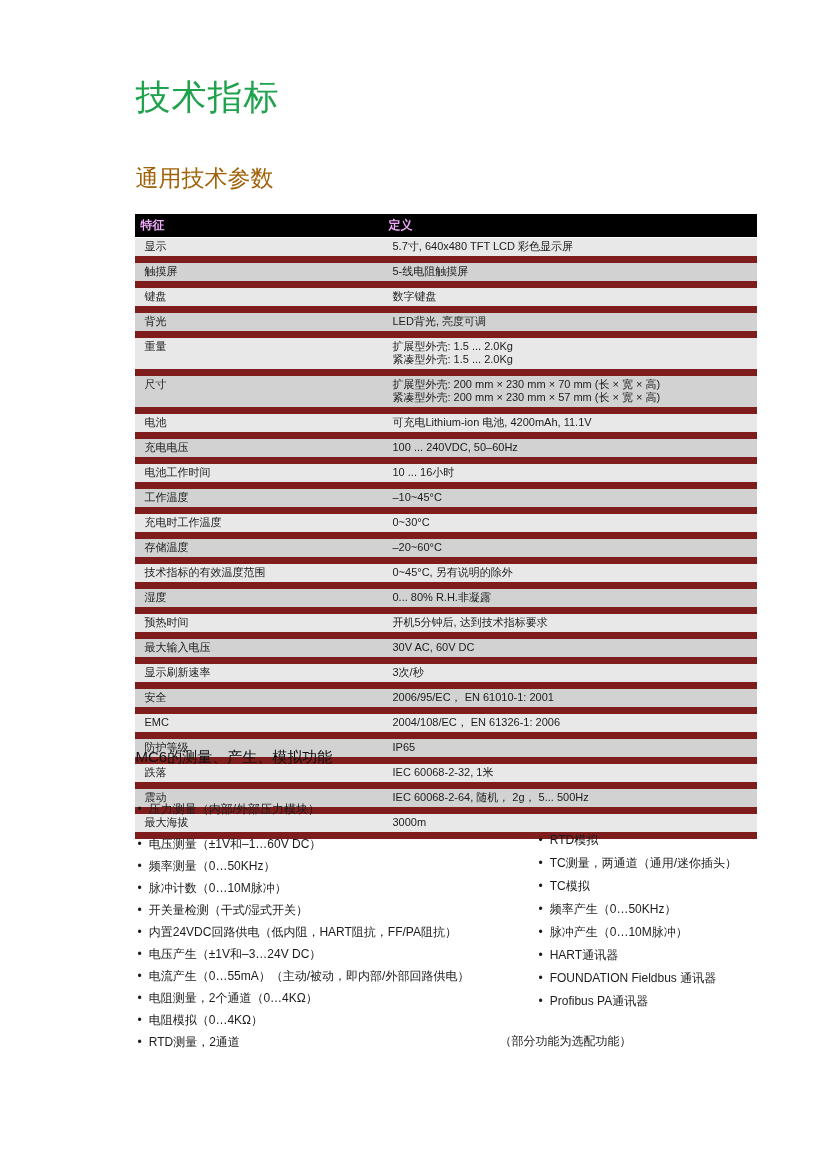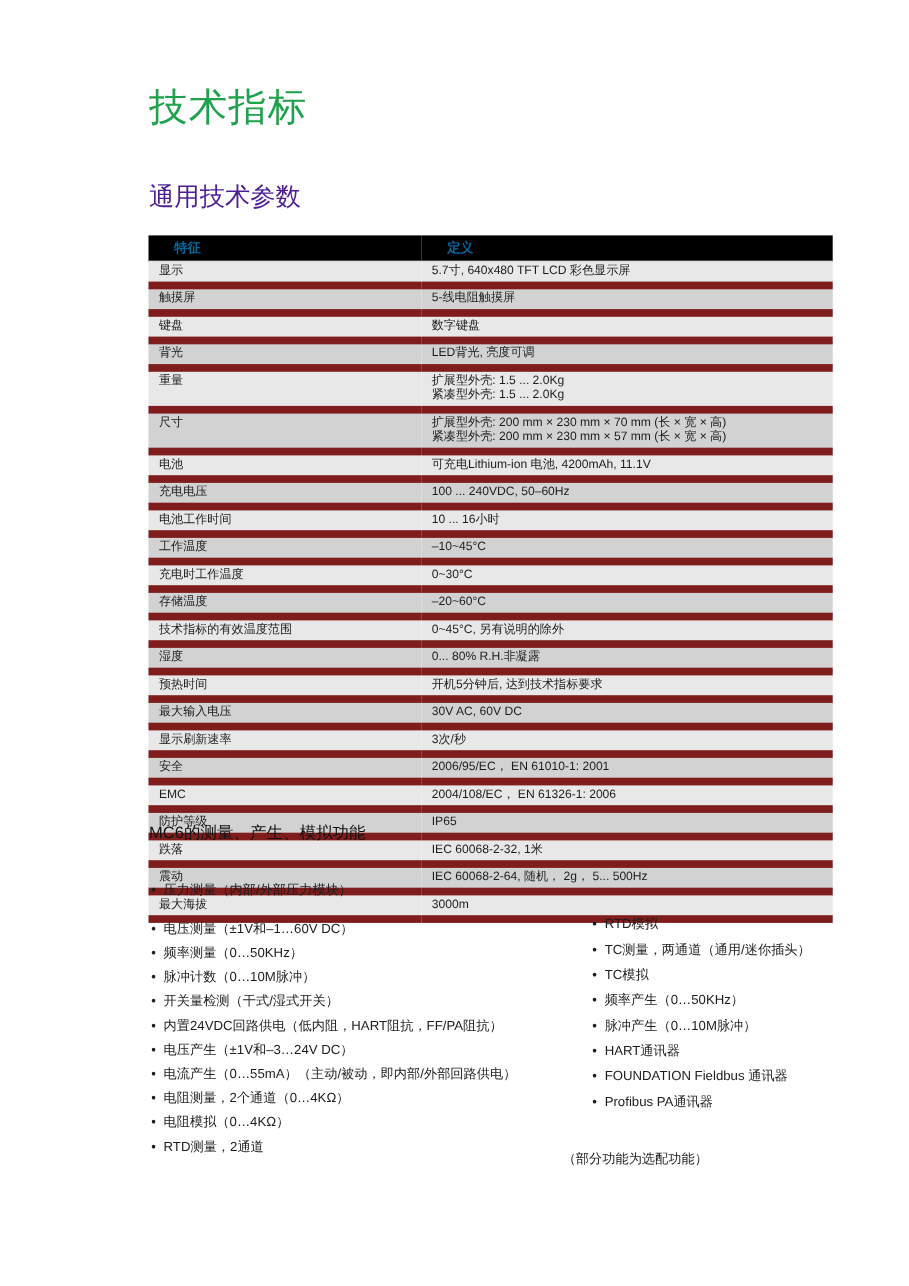--- a/index.html
+++ b/index.html
@@ -27,37 +27,37 @@
     letter-spacing: 1px;
     color: #1fa24c;
   }
   .section-title {
     position: absolute;
     left: 66px;
     top: 163px;
     margin: 0;
     font-size: 23px;
     font-weight: 500;
-    color: #4c1d95;
+    color: #a16207;
   }
   table.spec-table {
     position: absolute;
     left: 65px;
     top: 214px;
     width: 700px;
     border-collapse: collapse;
     table-layout: fixed;
   }
   table.spec-table th {
     background: #000000;
-    color: #0369a1;
+    color: #f0abfc;
     text-align: left;
     font-size: 12px;
     font-weight: bold;
-    padding: 3px 10px 3px 24px;
+    padding: 3px 10px 3px 6px;
     border-bottom: 1px solid #ffffff;
   }
   table.spec-table th.col-feature { width: 248px; }
   table.spec-table td {
     font-size: 11px;
     line-height: 13px;
     padding: 2px 10px 3px 10px;
     vertical-align: top;
     border-bottom: 7px solid #7f1d1d;
     color: #1c1c1c;
@@ -92,21 +92,21 @@
   #list-right li { margin-bottom: 10px; margin-left: 43px; }
   .dot {
     display: inline-block;
     margin-right: 7px;
     font-size: 12px;
   }
   .optional-note {
     position: absolute;
     left: 430px;
     top: 1033px;
-    margin: 12px;
+    margin: 0;
     font-size: 12px;
     color: #1c1c1c;
   }
 </style>
 </head>
 <body>
 
 <div class="page">
 
   <h1 class="page-title">技术指标</h1>

